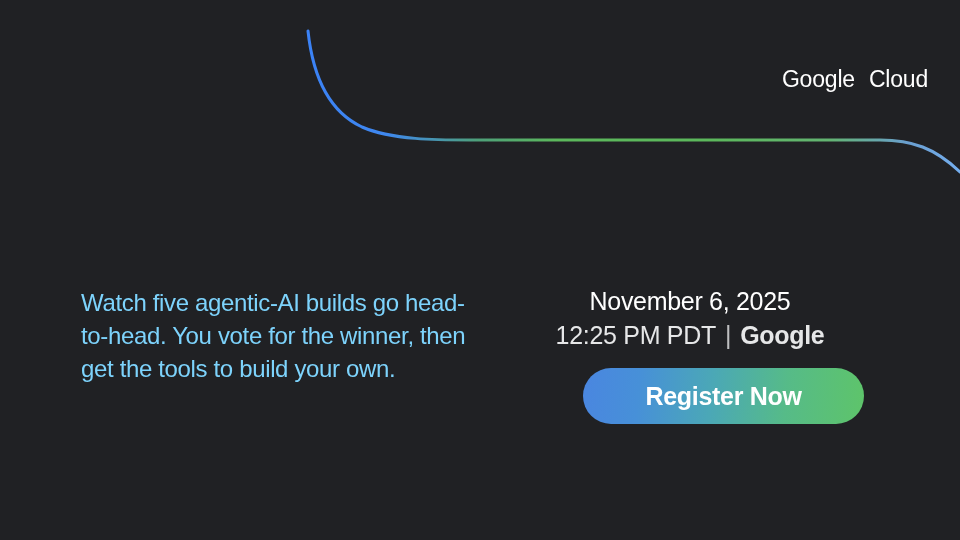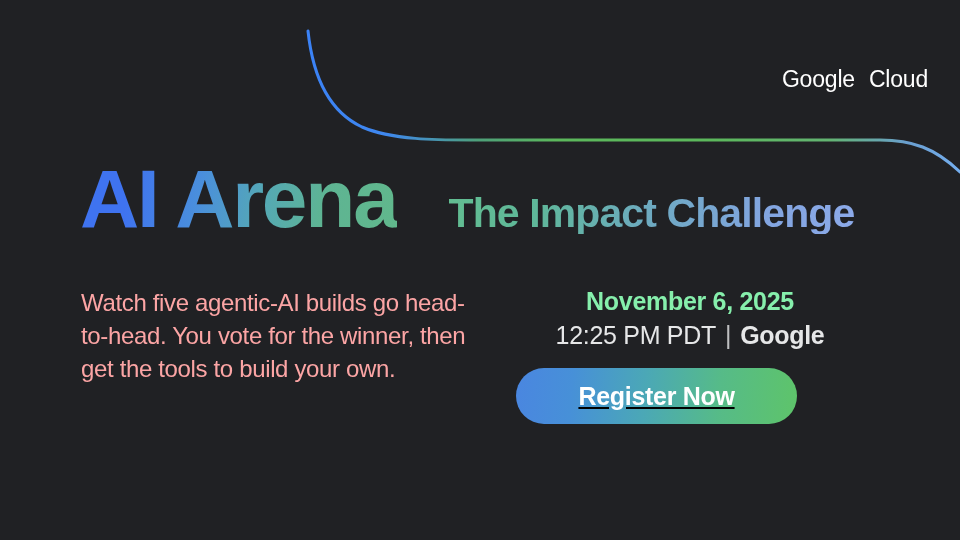--- a/index.html
+++ b/index.html
@@ -91,38 +91,38 @@
   
   #body-copy {
     position: absolute;
     left: 81px;
     top: 286px;
     width: 400px;
     font-size: 24px;
     font-weight: 400;
     line-height: 33px;
     letter-spacing: -0.35px;
-    color: #fca5a5;
+    color: #7dd3fc;
   }
 
   
   #detail-block {
     position: absolute;
     left: 516px;
     top: 284px;
     width: 348px;
     text-align: center;
   }
 
   #event-date {
     font-size: 25px;
-    font-weight: 700;
+    font-weight: 400;
     letter-spacing: -0.3px;
     line-height: 34px;
-    color: #86efac;
+    color: #ffffff;
   }
 
   #event-time-row {
     font-size: 25px;
     letter-spacing: -0.3px;
     line-height: 34px;
     color: #e6e7e8;
     white-space: nowrap;
   }
   #event-time-row .sep {
@@ -131,22 +131,21 @@
     font-weight: 400;
   }
   #event-time-row .mode {
     font-weight: 700;
   }
 
   
   #cta-wrap {
     margin-top: 16px;
     display: flex;
-    justify-content: flex-start;
-    text-decoration: underline;
+    justify-content: flex-end;
   }
 
   #register-button {
     display: inline-flex;
     align-items: center;
     justify-content: center;
     width: 281px;
     height: 56px;
     border: none;
     border-radius: 999px;
@@ -181,24 +180,20 @@
              C 313 78, 330 112, 362 127
              C 392 140, 438 140, 470 140
              L 880 140
              C 912 140, 935 148, 960 172" fill="none" stroke="url(#swooshGrad)" stroke-width="3" stroke-linecap="round"></path>
   </svg>
 
   <div id="gc-logo">
     <span class="gc-google">Google</span><span class="gc-cloud">Cloud</span>
   </div>
 
-  <div id="headline-row">
-    <div id="title-main">AI Arena</div>
-    <div id="title-sub">The Impact Challenge</div>
-  </div>
 
   <div id="body-copy">Watch five agentic-AI builds go head-to-head. You vote for the winner, then get the tools to build your own.</div>
 
   <div id="detail-block">
     <div id="event-date">November 6, 2025</div>
     <div id="event-time-row">
       <span>12:25 PM PDT</span><span class="sep">|</span><span class="mode">Google</span>
     </div>
     <div id="cta-wrap">
       <button id="register-button" type="button">Register Now</button>

